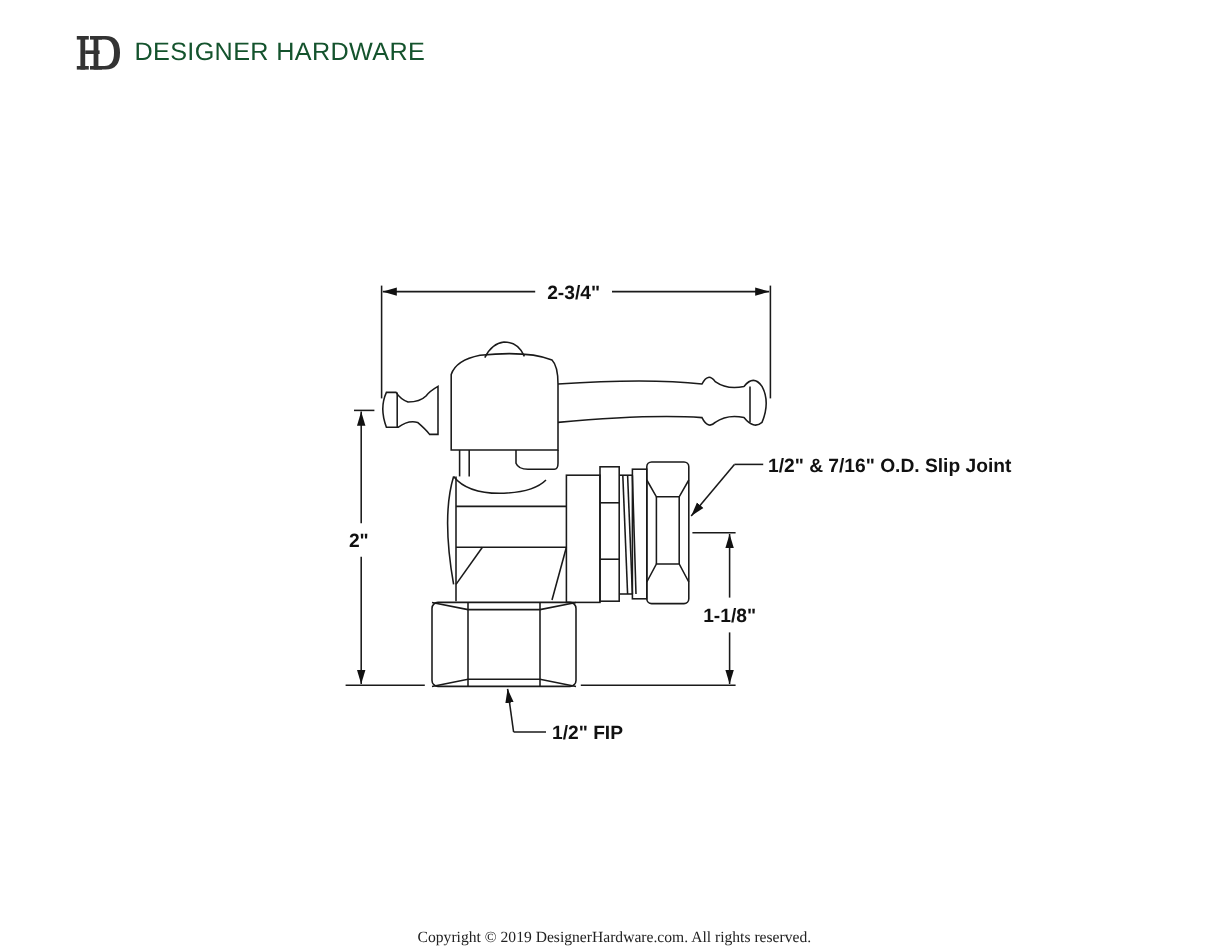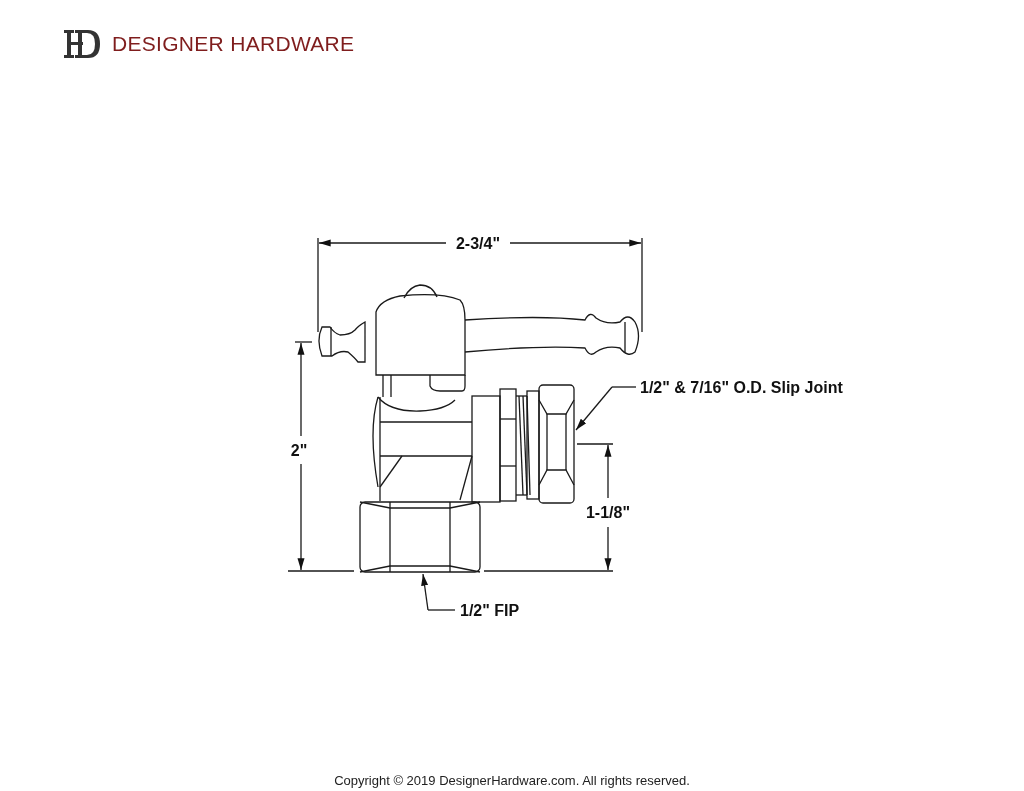--- a/index.html
+++ b/index.html
@@ -1,22 +1,22 @@
 <!DOCTYPE html>
 <html><head>
 <meta charset="utf-8">
 <style>
   html, body { margin: 0; padding: 0; background: #ffffff; }
   body { width: 1024px; height: 791px; position: relative; overflow: hidden; font-family: "Liberation Sans", sans-serif; }
   .brand { position: absolute; left: 62px; top: 28px; display: flex; align-items: center; gap: 10px; }
   .brand-logo { width: 40px; height: 32px; }
-  .brand-name { font-family: "Liberation Sans", sans-serif; font-size: 21px; letter-spacing: 0.3px; color: #7f1d1d; }
+  .brand-name { font-family: "Liberation Sans", sans-serif; font-size: 21px; letter-spacing: 0.3px; color: #14532d; }
   .drawing { position: absolute; left: 0; top: 0; width: 1024px; height: 791px; }
   .dim-label { font-family: "Liberation Sans", sans-serif; font-weight: bold; fill: #111; }
-  .copyright { position: absolute; left: 0; width: 1024px; top: 773px; text-align: center; font-size: 13px; color: #222; font-family: Liberation Sans, sans-serif; }
+  .copyright { position: absolute; left: 0; width: 1024px; top: 773px; text-align: center; font-size: 13px; color: #222; font-family: Liberation Serif, serif; }
 </style>
 </head>
 <body>
 
 <div class="brand">
   <svg class="brand-logo" viewBox="0 0 40 32">
     <g fill="#333">
       <rect x="2" y="2" width="10" height="3"></rect>
       <rect x="5" y="2" width="4" height="28"></rect>
       <rect x="2" y="27" width="10" height="3"></rect>

